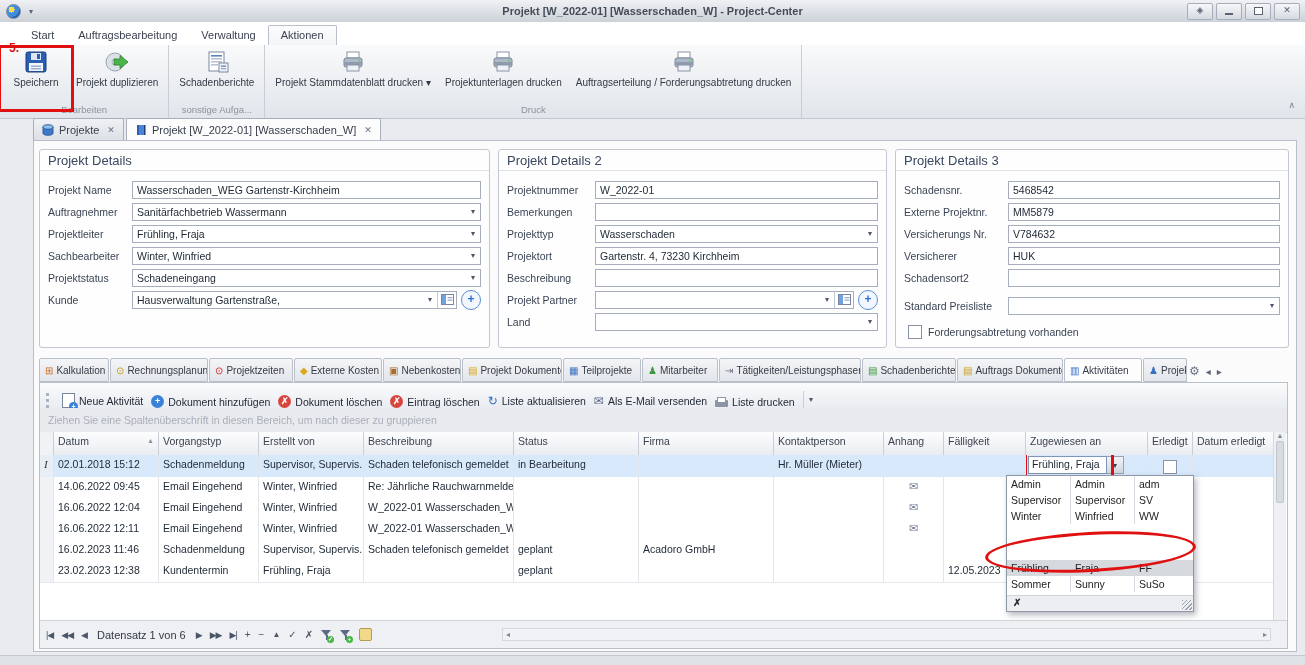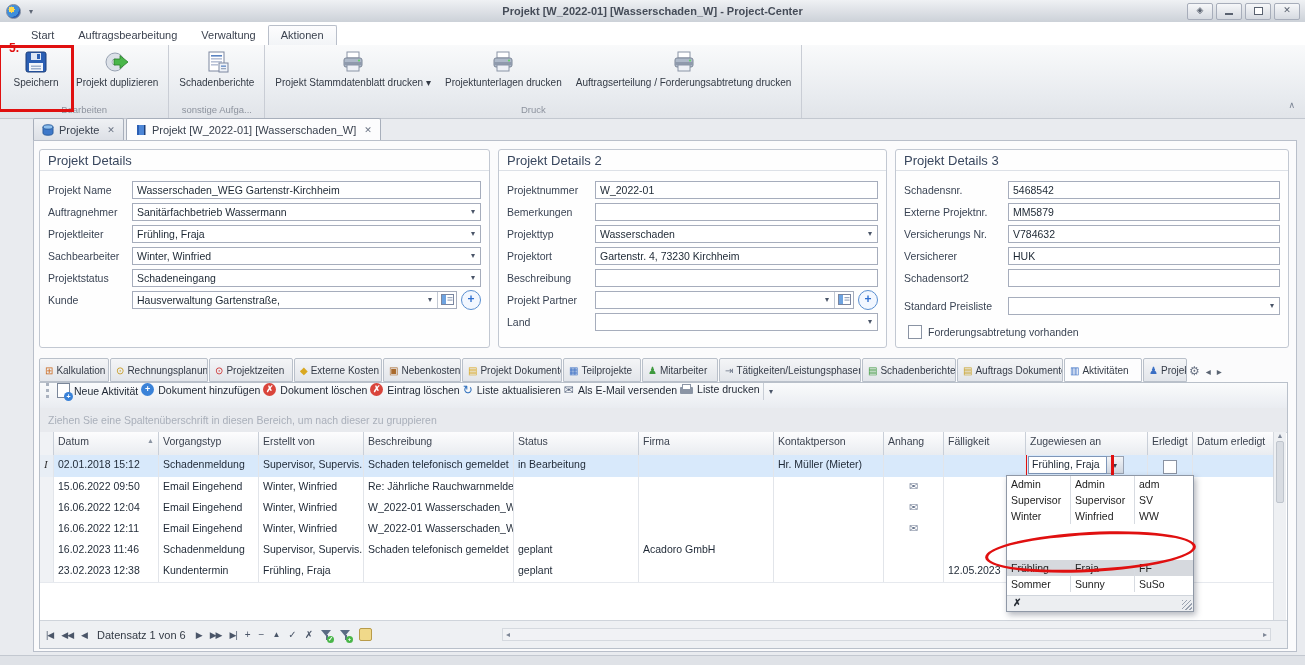--- a/index.html
+++ b/index.html
@@ -56,21 +56,21 @@
   .btab:nth-child(1){width:70px}.btab:nth-child(2){width:98px}.btab:nth-child(3){width:84px}
   .btab:nth-child(4){width:88px}.btab:nth-child(5){width:78px}.btab:nth-child(6){width:100px}
   .btab:nth-child(7){width:78px}.btab:nth-child(8){width:76px}.btab:nth-child(9){width:142px}
   .btab:nth-child(10){width:94px}.btab:nth-child(11){width:106px}.btab:nth-child(12){width:78px}
   .btab:nth-child(13){width:44px}
   .rb-tab{left:-3px;top:-3px;right:-3px;bottom:-4px;}
   .gearspan{font-size:12px;color:#6a7384;margin:0 3px 4px 1px;}
   .scrollarr{font-size:10px;color:#5a6472;margin:0 3px 5px;}
   
   .actbox{position:absolute;left:5px;top:241px;width:1249px;height:267px;background:#fff;border:1px solid #b9c0ca;box-sizing:border-box;}
-  .atoolbar{position:absolute;left:0;right:0;top:0;height:25px;background:linear-gradient(#fafbfc,#e9ecf1);border-bottom:1px solid #cdd3da;display:flex;align-items:flex-start;gap:3px;padding-left:6px;}
+  .atoolbar{position:absolute;left:0;right:0;top:0;height:25px;background:linear-gradient(#fafbfc,#e9ecf1);border-bottom:1px solid #cdd3da;display:flex;align-items:flex-end;gap:8px;padding-left:6px;}
   .grip{width:3px;height:15px;border-left:3px dotted #aab2bf;margin-right:2px;}
   .tbtn{display:flex;align-items:center;gap:4px;font-size:10.5px;color:#1e2633;}
   .cicon{width:13px;height:13px;border-radius:50%;color:#fff;font-size:9px;line-height:13px;text-align:center;font-weight:bold;flex:none;}
   .cblue{background:#3a82d8;}.cred{background:#d9453c;}
   .docico{position:relative;width:11px;height:13px;border:1px solid #7a8699;background:#fff;flex:none;}
   .docico b{position:absolute;right:-4px;bottom:-4px;width:9px;height:9px;border-radius:50%;background:#3a82d8;color:#fff;font-size:7px;line-height:9px;text-align:center;}
   .refico{color:#2f6fbd;font-size:12px;}
   .envico{color:#5d6a82;font-size:12px;}
   .prnico{position:relative;width:13px;height:11px;flex:none;}
   .prnico i{position:absolute;left:0;right:0;top:3px;height:7px;background:#8b95a5;border-radius:1px;}
@@ -580,21 +580,21 @@
           </div>
         </div>
         <div class="gc c11">
             <div class="gcb"></div>
           </div>
         <div class="gc c12"></div>
       </div>
 
       <div class="grow" style="top:94px">
         <div class="gc cind"></div>
-        <div class="gc c1">15.06.2022 09:50</div>
+        <div class="gc c1">14.06.2022 09:45</div>
         <div class="gc c2">Email Eingehend</div>
         <div class="gc c3">Winter, Winfried</div>
         <div class="gc c4">Re: Jährliche Rauchwarnmelderwar</div>
         <div class="gc c5"></div>
         <div class="gc c6"></div>
         <div class="gc c7"></div>
         <div class="gc c8" style="text-align:center"><span class="att">✉</span></div>
         <div class="gc c9"></div>
         <div class="gc c10"></div>
         <div class="gc c11"></div>

